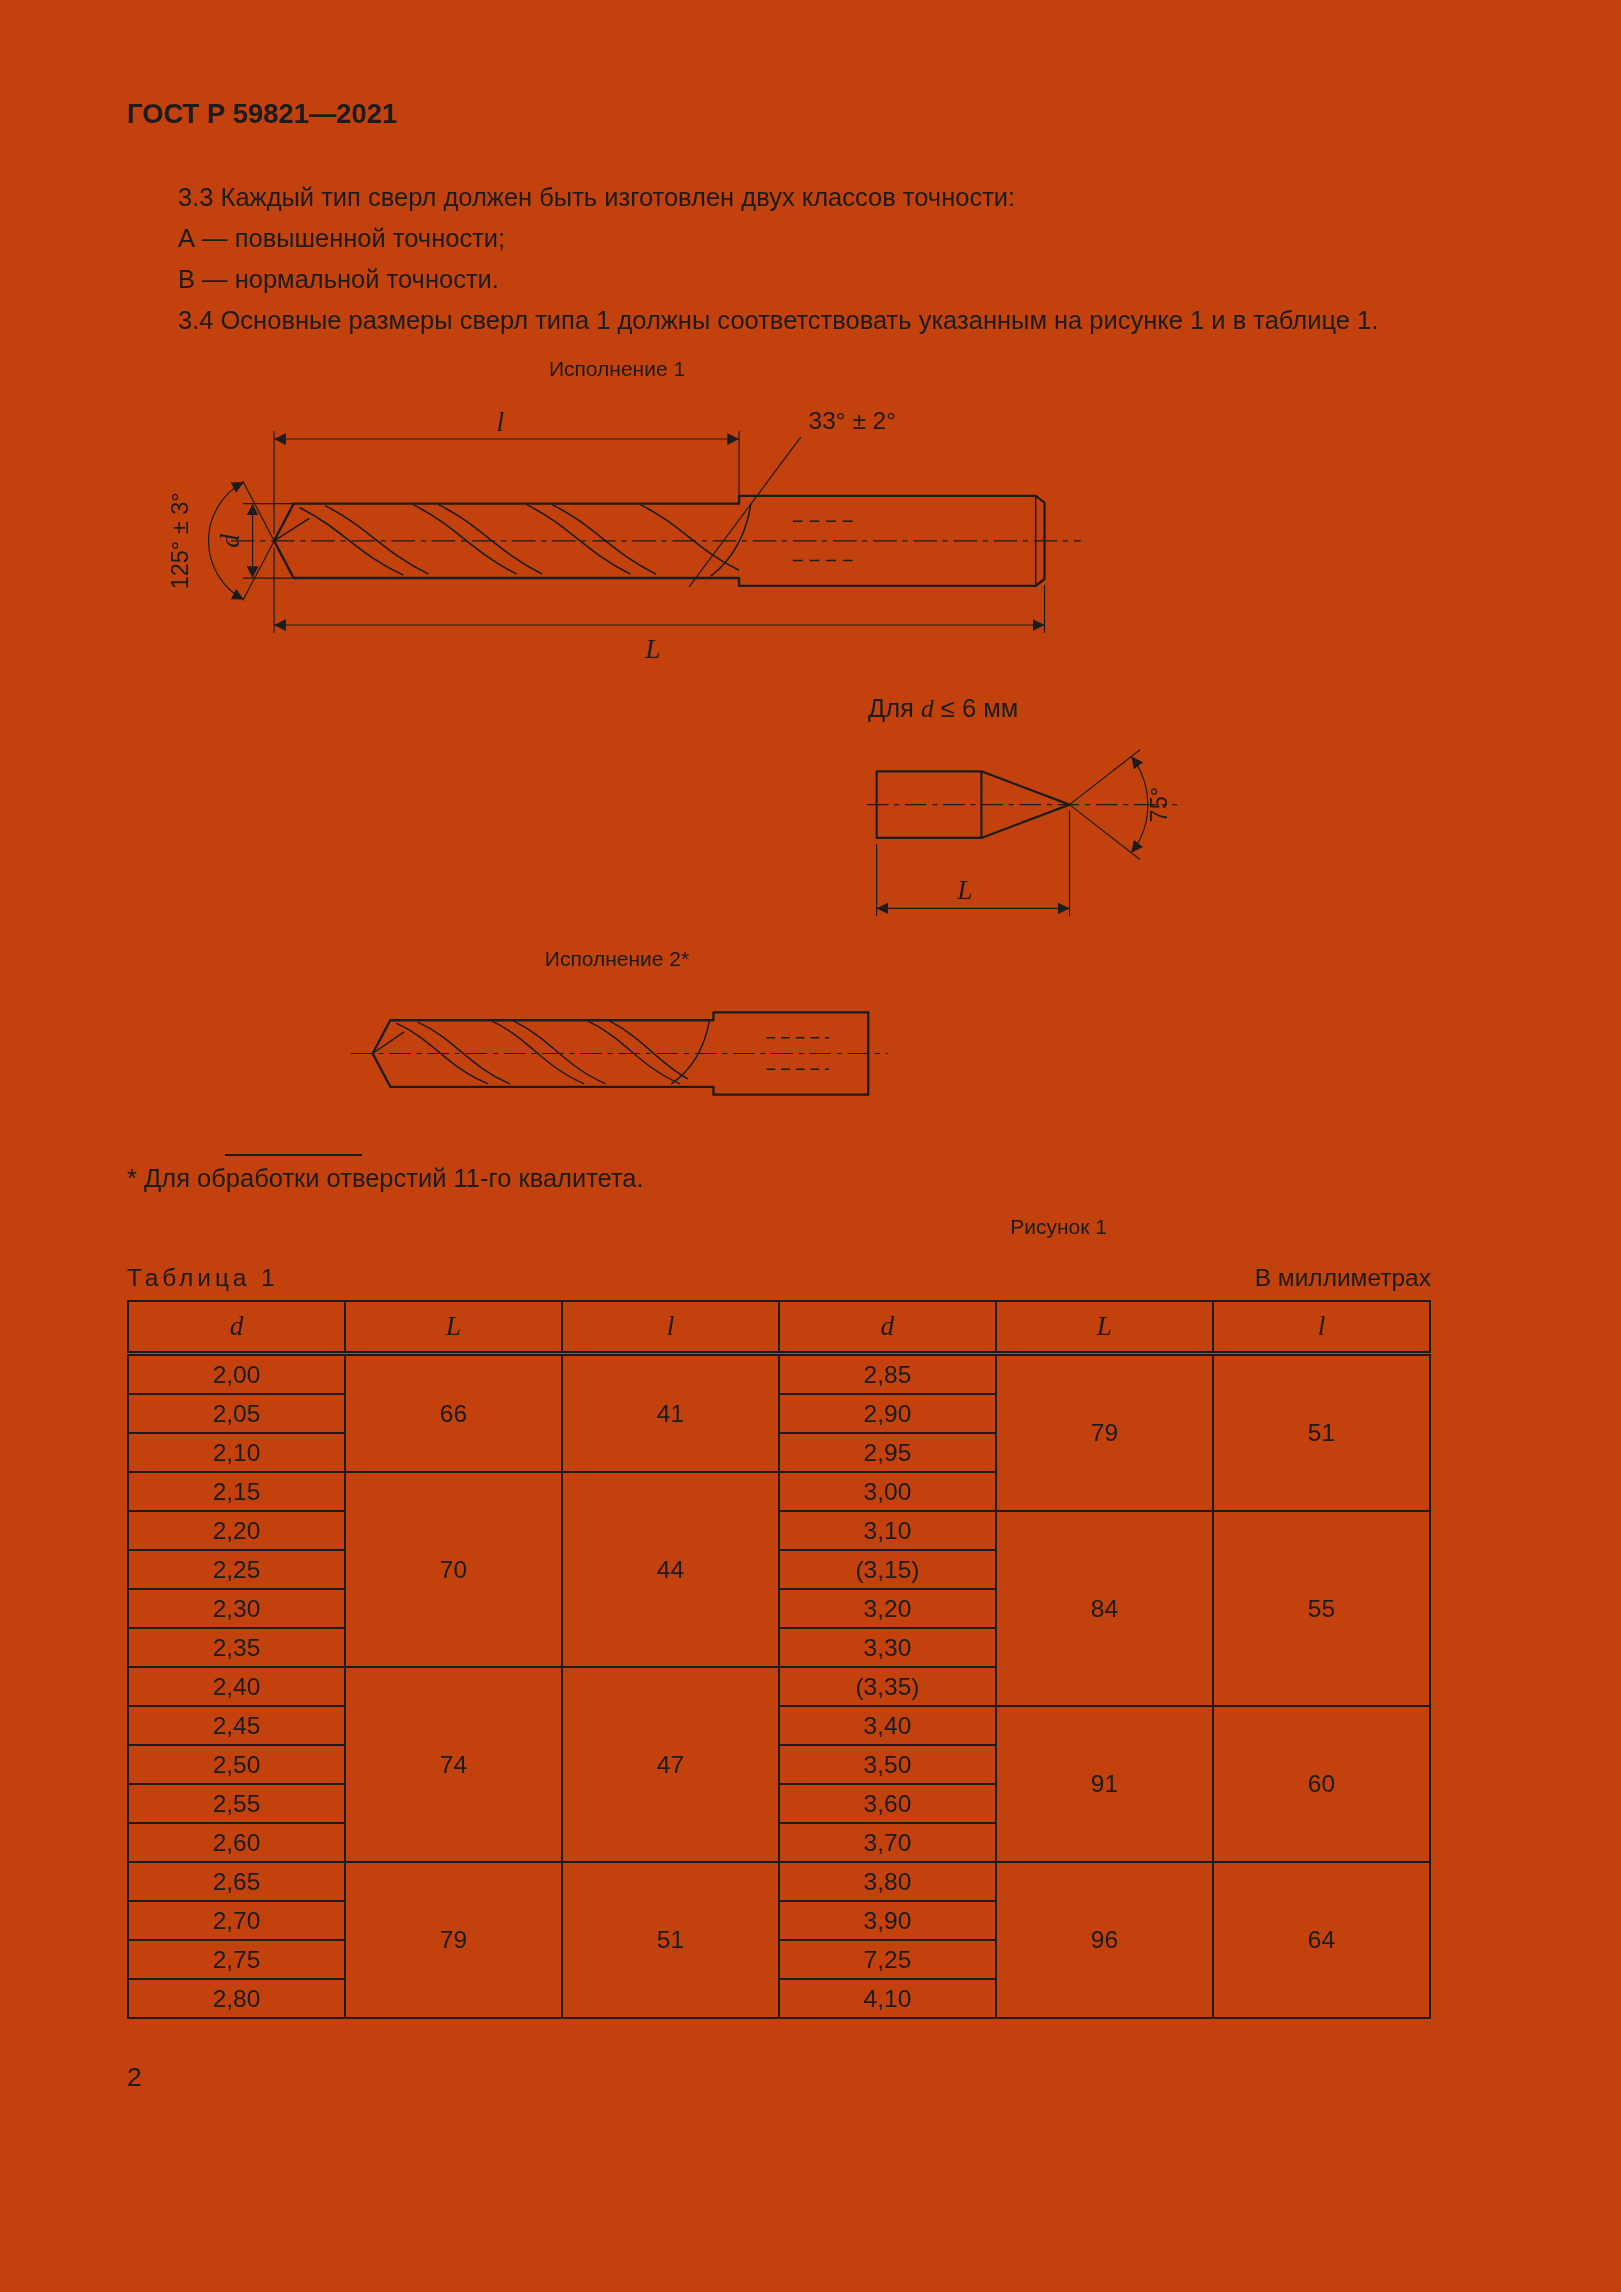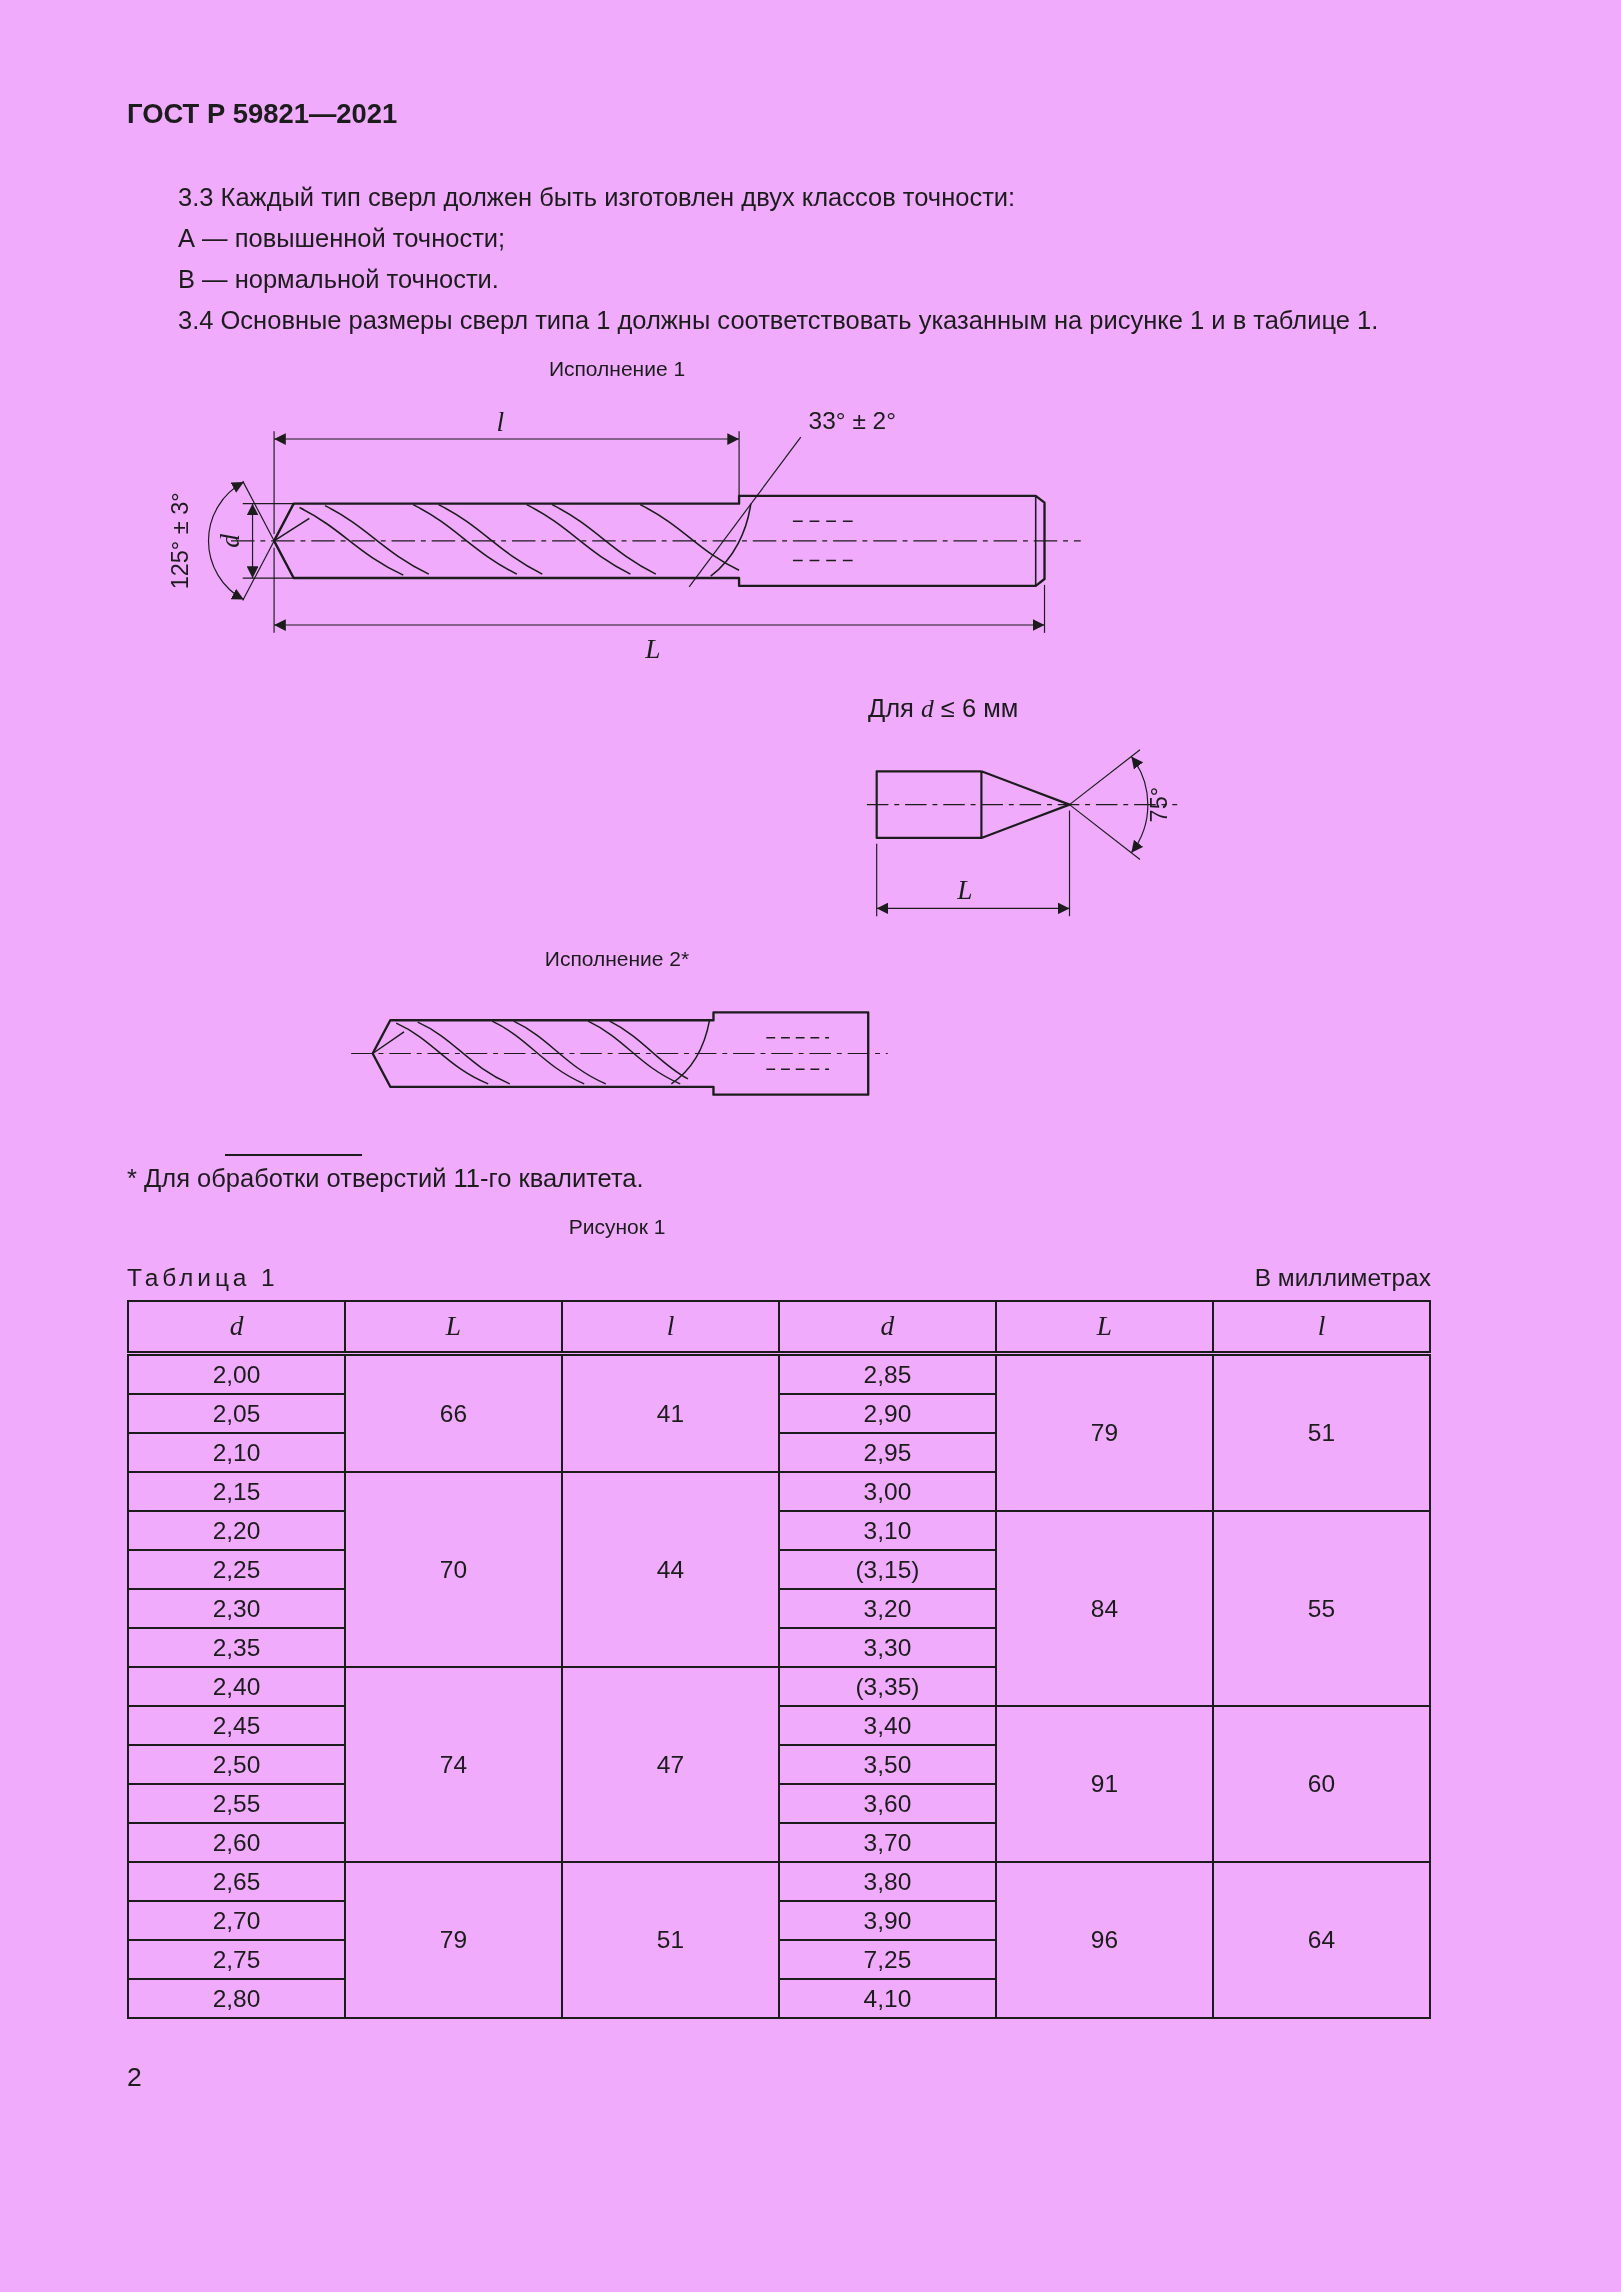--- a/index.html
+++ b/index.html
@@ -1,32 +1,32 @@
 <!DOCTYPE html>
 <html><head>
 <meta charset="utf-8">
 <style>
   html,body { margin:0; padding:0; background:#ffffff; }
   .page {
     position: relative;
     width: 1621px; height: 2293px;
     box-sizing: border-box;
     padding: 98px 190px 0 127px;
-    background: #f0abfc;
+    background: #c2410c;
     color: #1c1c1c;
     font-family: "Liberation Sans", sans-serif;
     overflow: hidden;
   }
   .doc-header { font-size: 27.4px; font-weight: bold; margin: 0 0 49px 0; }
   .para { font-size: 25.5px; line-height: 37px; margin: 4px; padding-left: 47px; white-space: nowrap; }
   .para.last { margin-bottom: 15.7px; }
   .caption { width: 980px; text-align: center; font-size: 21px; }
   .cap1 { margin: 17.6px 0 13.7px 0; }
   .cap2 { margin: 3.9px 0 11.8px 0; }
-  .capfig { margin: 21.6px 0 19.6px 0; }
+  .capfig { margin: 21.6px 0 19.6px 0; text-align: right; }
   .fig1-wrap { margin-left: 39px; }
   .detail-wrap { margin-left: 735px; margin-top: 17px; }
   .detail-note { font-size: 25.5px; margin: 0 0 3.9px 5.9px; }
   .detail-note .var { font-family: "Liberation Serif", serif; font-style: italic; }
   .fig3-wrap { margin-left: 216px; margin-top: 2px; }
   .footnote-sep { width: 137px; border-top: 2px solid #1c1c1c; margin: 25.5px 0 7.8px 98px; }
   .footnote { font-size: 25.5px; }
   .table-row-head { display:flex; justify-content: space-between; align-items: flex-start; font-size: 24.5px; margin: 25.5px 0 7.8px 0; }
   .tbl-title { letter-spacing: 3.9px; }
   table.dims { border-collapse: collapse; table-layout: fixed; width: 100%; border: 2.9px solid #1c1c1c; }

